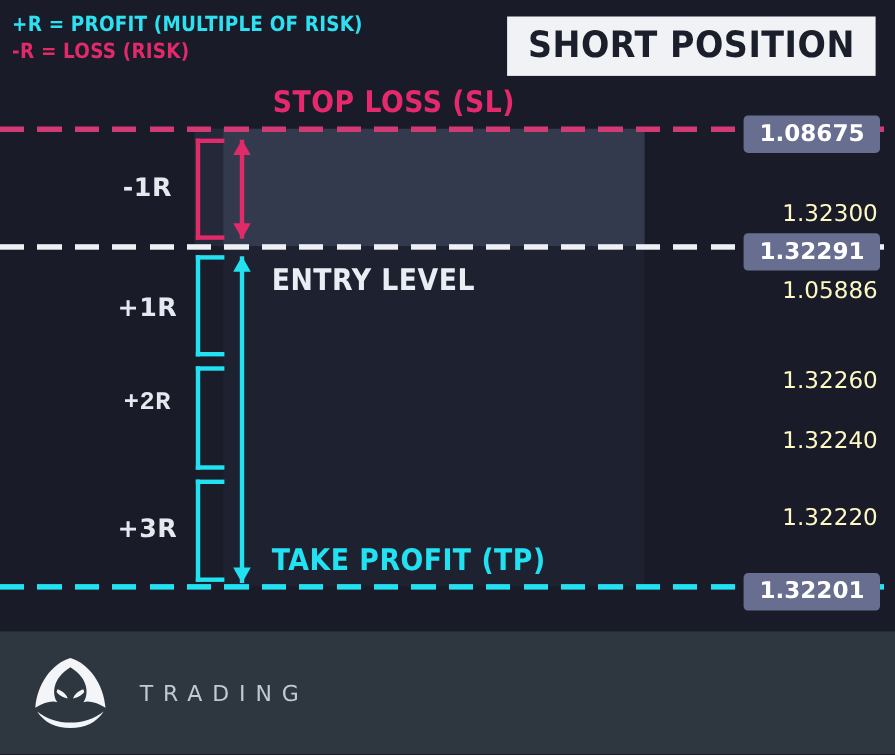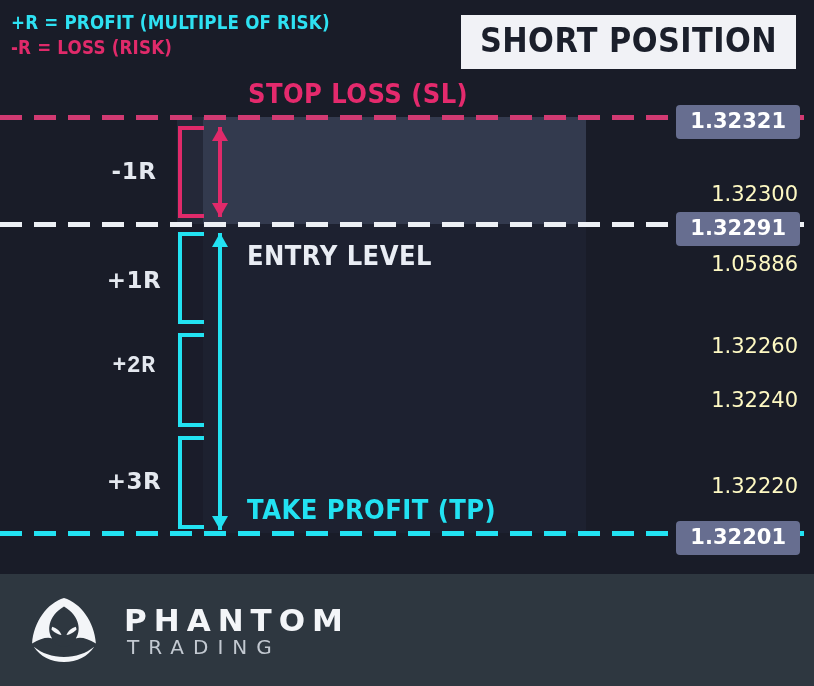--- a/index.html
+++ b/index.html
@@ -150,21 +150,21 @@
   .price.badge{
     color:#ffffff; font-weight:bold; background:#676e90;
     padding:6px 14px 7px; border-radius:4px; right:8px;
   }
   .p-sl{ top:105px; }
   .p-a{ top:184px; }
   .p-entry{ top:212px; }
   .p-b{ top:254px; }
   .p-c{ top:336px; }
   .p-d{ top:390px; }
-  .p-e{ top:460px;margin-top:16px; }
+  .p-e{ top:460px; }
   .p-tp{ top:521px; }
 
   
   .footer{
     position:absolute; left:0; top:574px; width:814px; height:112px;
     background:#2e3740;
   }
   .logo-wrap{ position:absolute; left:22px; top:14px; display:flex; align-items:center; }
   .logo-mark{ width:84px; height:84px; }
   .logo-text{ margin-left:18px; }
@@ -226,39 +226,38 @@
       <div class="shaft"></div>
       <div class="head up"></div>
       <div class="head down"></div>
     </div>
     <div class="arrow arw-profit">
       <div class="shaft"></div>
       <div class="head up"></div>
       <div class="head down"></div>
     </div>
 
-    <div class="price badge p-sl">1.32321</div>
+    <div class="price badge p-sl">1.08675</div>
     <div class="price plain p-a">1.32300</div>
     <div class="price badge p-entry">1.32291</div>
     <div class="price plain p-b">1.05886</div>
     <div class="price plain p-c">1.32260</div>
     <div class="price plain p-d">1.32240</div>
     <div class="price plain p-e">1.32220</div>
     <div class="price badge p-tp">1.32201</div>
   </div>
 
   <div class="footer">
     <div class="logo-wrap">
       <svg class="logo-mark" viewBox="0 0 100 100">
         <path d="M50 12 C30 18 14 40 12 66 C22 60 30 58 36 60 C30 52 30 34 50 22 C70 34 70 52 64 60 C70 58 78 60 88 66 C86 40 70 18 50 12 Z" fill="#f3f5f8"></path>
         <path d="M50 26 C34 36 32 54 38 64 C44 72 56 72 62 64 C68 54 66 36 50 26 Z" fill="#2e3740"></path>
         <path d="M14 70 C24 78 36 82 50 82 C64 82 76 78 86 70 C78 82 66 88 50 88 C34 88 22 82 14 70 Z" fill="#f3f5f8"></path>
         <path d="M36 46 C42 48 46 52 47 56 C42 55 37 52 35 49 Z" fill="#f3f5f8"></path>
         <path d="M64 46 C58 48 54 52 53 56 C58 55 63 52 65 49 Z" fill="#f3f5f8"></path>
       </svg>
       <div class="logo-text">
-        <div class="n1">PHANTOM</div>
         <div class="n2">TRADING</div>
       </div>
     </div>
 
   </div>
 </div>
 
 </body></html>

